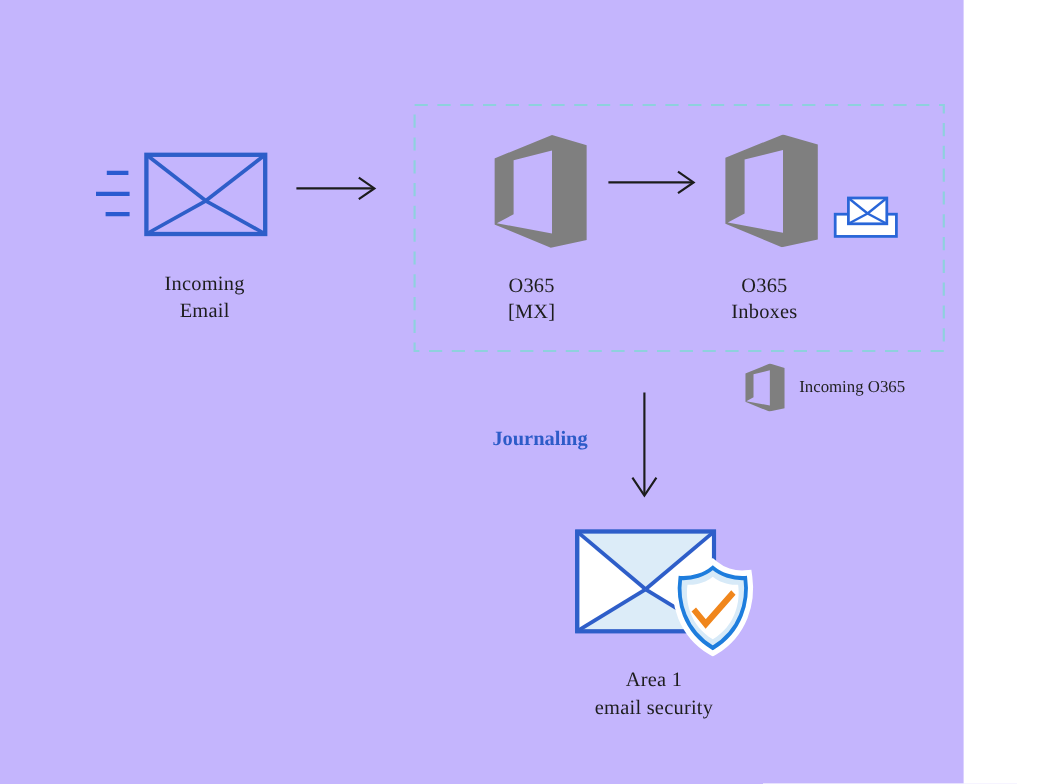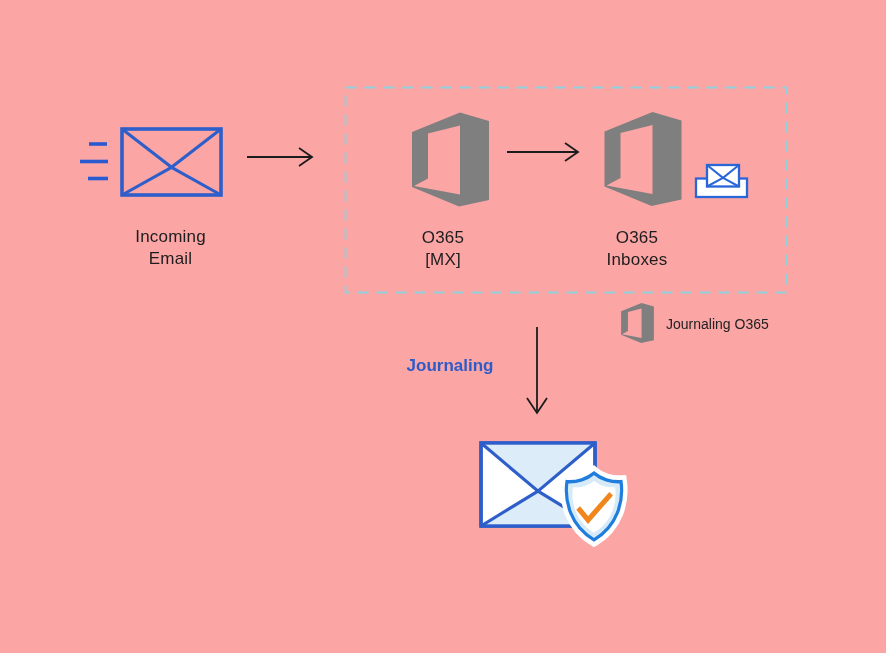--- a/index.html
+++ b/index.html
@@ -1,20 +1,20 @@
 <!DOCTYPE html>
 <html><head>
 <meta charset="utf-8">
 <style>
   html,body{margin:0;padding:0;background:#ffffff;}
   #stage{
     position:relative;
-    width:886px;height:653px;
-    background:#fca5a5;
-    font-family:Liberation Sans, sans-serif;
+    width:803px;height:653px;
+    background:#c4b5fd;
+    font-family:Liberation Serif, serif;
     overflow:hidden;
   }
   .abs{position:absolute;}
   .node-label{
     position:absolute;
     text-align:center;
     font-size:17px;
     line-height:22px;
     color:#1d1d1d;
     white-space:pre-line;
@@ -98,21 +98,21 @@
       <line x1="46" y1="24.5" x2="30" y2="15.9"></line>
     </g>
   </svg>
 
   <div class="node-label" style="left:577px;top:227px;width:120px">O365
 Inboxes</div>
 
   <svg class="abs" style="left:621px;top:303px" width="33" height="40" viewBox="0 0 77 94">
     <path d="M48 0 L77 8.5 L77 87.5 L47 94 L0 74.5 L0 19.5 Z M16 21 L48 13 L48 82 L2 73.5 L16 66 Z" fill="#7f7f7f" fill-rule="evenodd"></path>
   </svg>
-  <div class="legend-text">Journaling O365</div>
+  <div class="legend-text">Incoming O365</div>
 
   <div class="journaling">Journaling</div>
 
   <svg class="abs" style="left:525px;top:325px" width="24" height="92" viewBox="0 0 24 92" stroke="#1c1c1c" fill="none" stroke-width="1.8">
     <line x1="12" y1="2" x2="12" y2="87"></line>
     <polyline points="2,73 12,88 22,73"></polyline>
   </svg>
 
   <svg class="abs" style="left:477px;top:439px" width="154" height="108" viewBox="0 0 154 108">
     <g>
@@ -128,14 +128,16 @@
       <rect x="4" y="4" width="114" height="83" fill="none" stroke="#2e5ec9" stroke-width="3.4"></rect>
     </g>
     <g transform="translate(84,32) scale(0.66,0.71)">
       <path d="M50 3 C40 11 24 16 9 15 C5 42 14 77 50 97 C86 77 95 42 91 15 C76 16 60 11 50 3 Z" fill="#ffffff" stroke="#ffffff" stroke-width="18"></path>
       <path d="M50 3 C40 11 24 16 9 15 C5 42 14 77 50 97 C86 77 95 42 91 15 C76 16 60 11 50 3 Z" fill="#d7eaf8" stroke="#1e7ddd" stroke-width="4.8"></path>
       <path d="M50 3 C40 11 24 16 9 15 C5 42 14 77 50 97 C86 77 95 42 91 15 C76 16 60 11 50 3 Z" transform="translate(50,51) scale(0.78) translate(-50,-51)" fill="#ffffff"></path>
       <polyline points="26,52 41,69 76,32" fill="none" stroke="#f0861c" stroke-width="7.5" stroke-linecap="butt" stroke-linejoin="miter"></polyline>
     </g>
   </svg>
 
+  <div class="node-label" style="left:460px;top:555px;width:170px;line-height:23px">Area 1
+email security</div>
 
 </div>
 
 </body></html>

